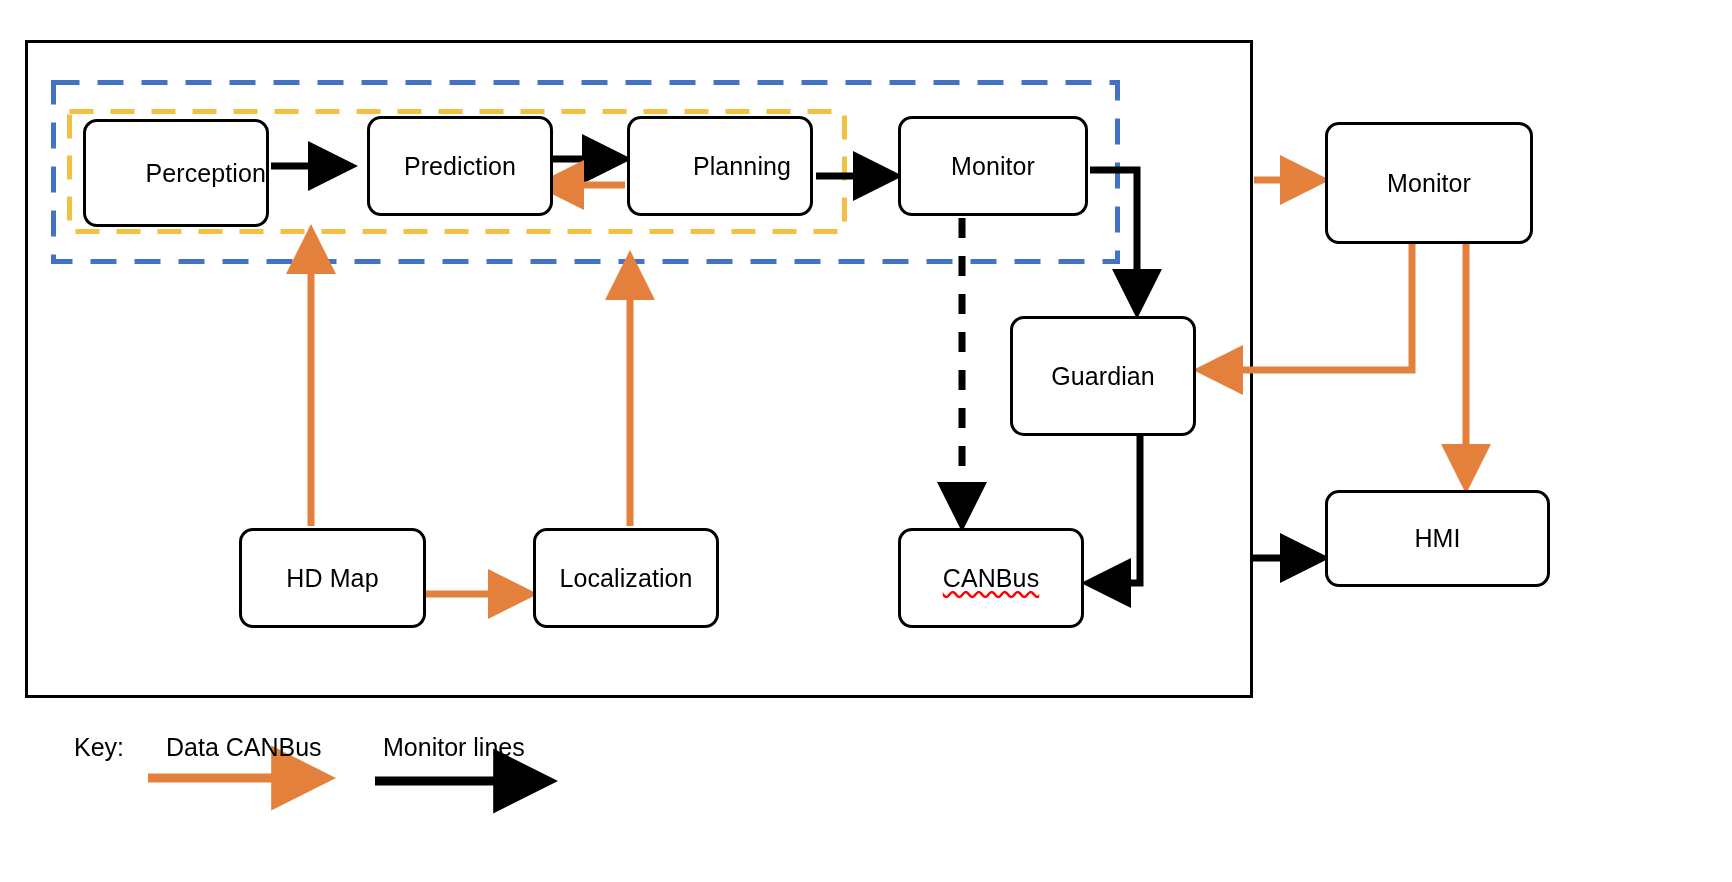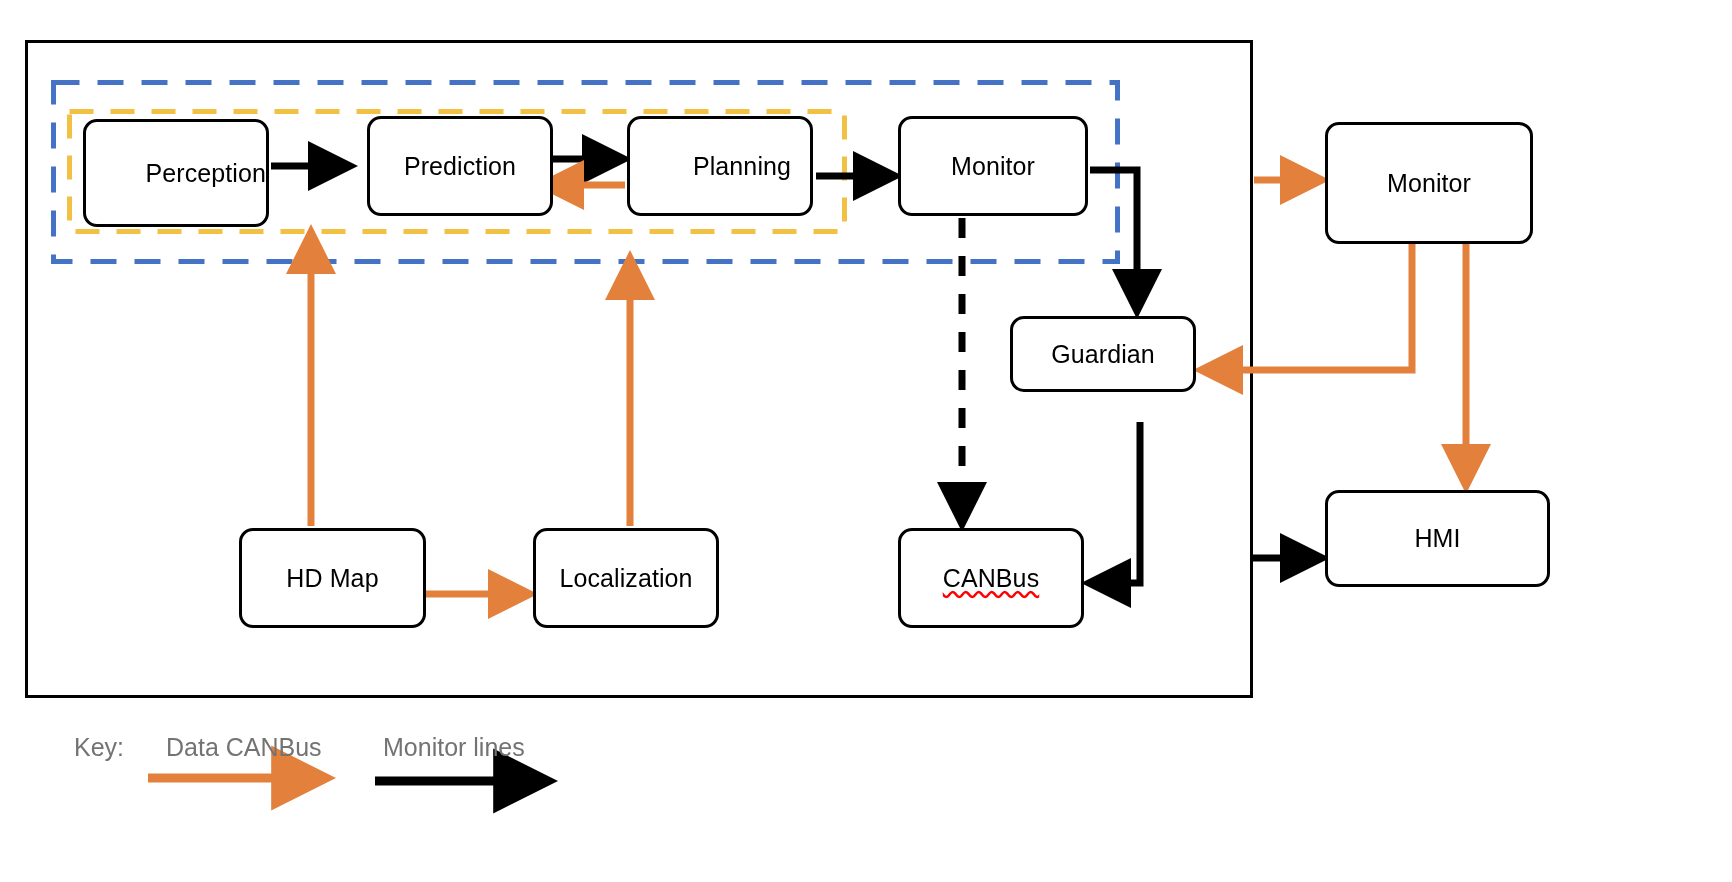--- a/index.html
+++ b/index.html
@@ -4,21 +4,21 @@
 <style>
   html,body{margin:0;padding:0;background:#ffffff;}
   body{width:1732px;height:882px;font-family:"Liberation Sans",sans-serif;}
   #stage{position:relative;width:1732px;height:882px;overflow:hidden;background:#fff;}
   svg#canvas{position:absolute;left:0;top:0;width:1732px;height:882px;}
   .node{position:absolute;box-sizing:border-box;background:#ffffff;border:3.5px solid #000000;
         border-radius:14px;display:flex;align-items:center;justify-content:center;}
   .node-label{font-size:25px;color:#000;letter-spacing:.1px;line-height:1;white-space:nowrap;}
   .node-label.spell{ text-decoration: underline wavy #ff0000; text-decoration-skip-ink:none;
                      text-underline-offset:4px; }
-  .legend-text{position:absolute;font-size:25px;color:#737373;white-space:nowrap;}
+  .legend-text{position:absolute;font-size:25px;color:#000000;white-space:nowrap;}
 </style>
 </head>
 <body>
 
 <div id="stage">
 
   <svg id="canvas" viewBox="0 0 1732 882" xmlns="http://www.w3.org/2000/svg">
     <defs>
       <marker id="ah-black" markerWidth="9" markerHeight="9" refX="5.2" refY="4" orient="auto" markerUnits="strokeWidth">
         <path d="M0,0.4 L7.2,4 L0,7.6 z" fill="#000000"></path>
@@ -79,21 +79,21 @@
   </div>
 
   <div class="node" style="left:898px;top:116px;width:190px;height:100px;">
     <span class="node-label">Monitor</span>
   </div>
 
   <div class="node" style="left:1325px;top:122px;width:208px;height:122px;text-align:right;">
     <span class="node-label">Monitor</span>
   </div>
 
-  <div class="node" style="left:1010px;top:316px;width:186px;height:76px;">
+  <div class="node" style="left:1010px;top:316px;width:186px;height:120px;">
     <span class="node-label">Guardian</span>
   </div>
 
   <div class="node" style="left:898px;top:528px;width:186px;height:100px;align-items:center;">
     <span class="node-label spell">CANBus</span>
   </div>
 
   <div class="node" style="left:215px;top:528px;width:187px;height:100px;margin-left:24px;">
     <span class="node-label">HD Map</span>
   </div>

